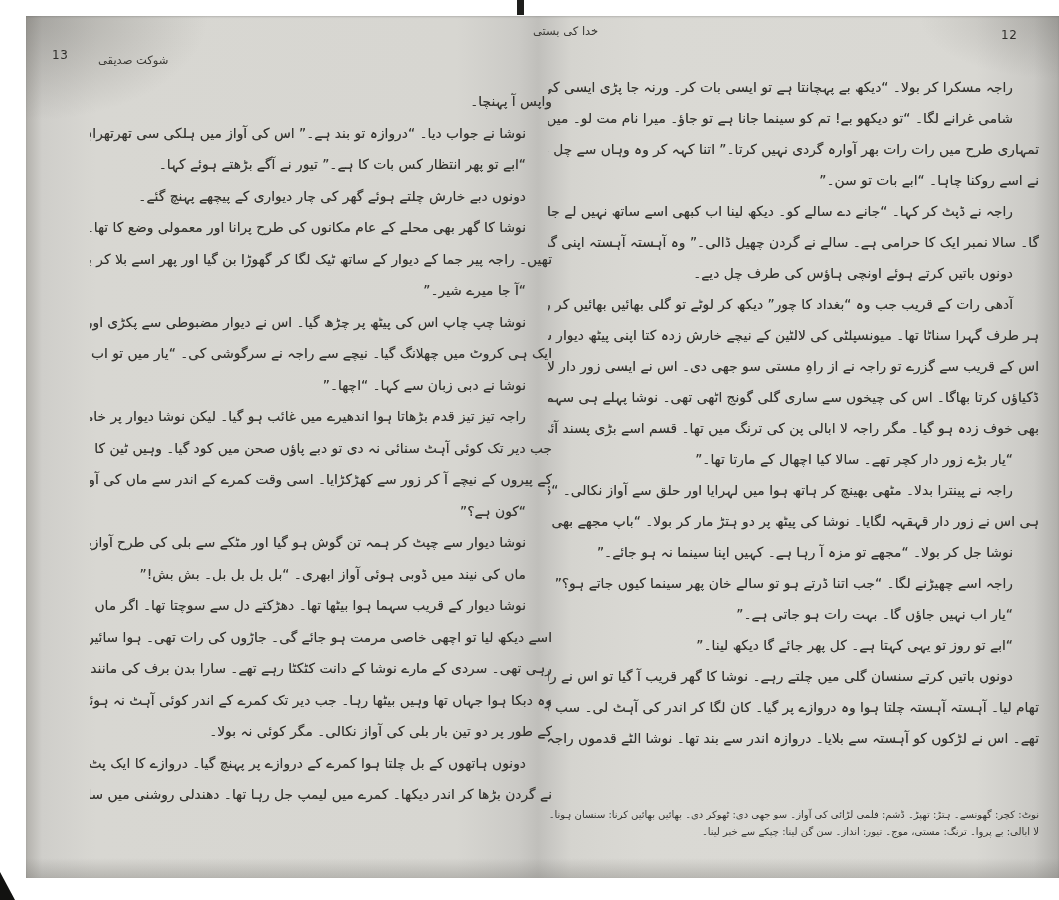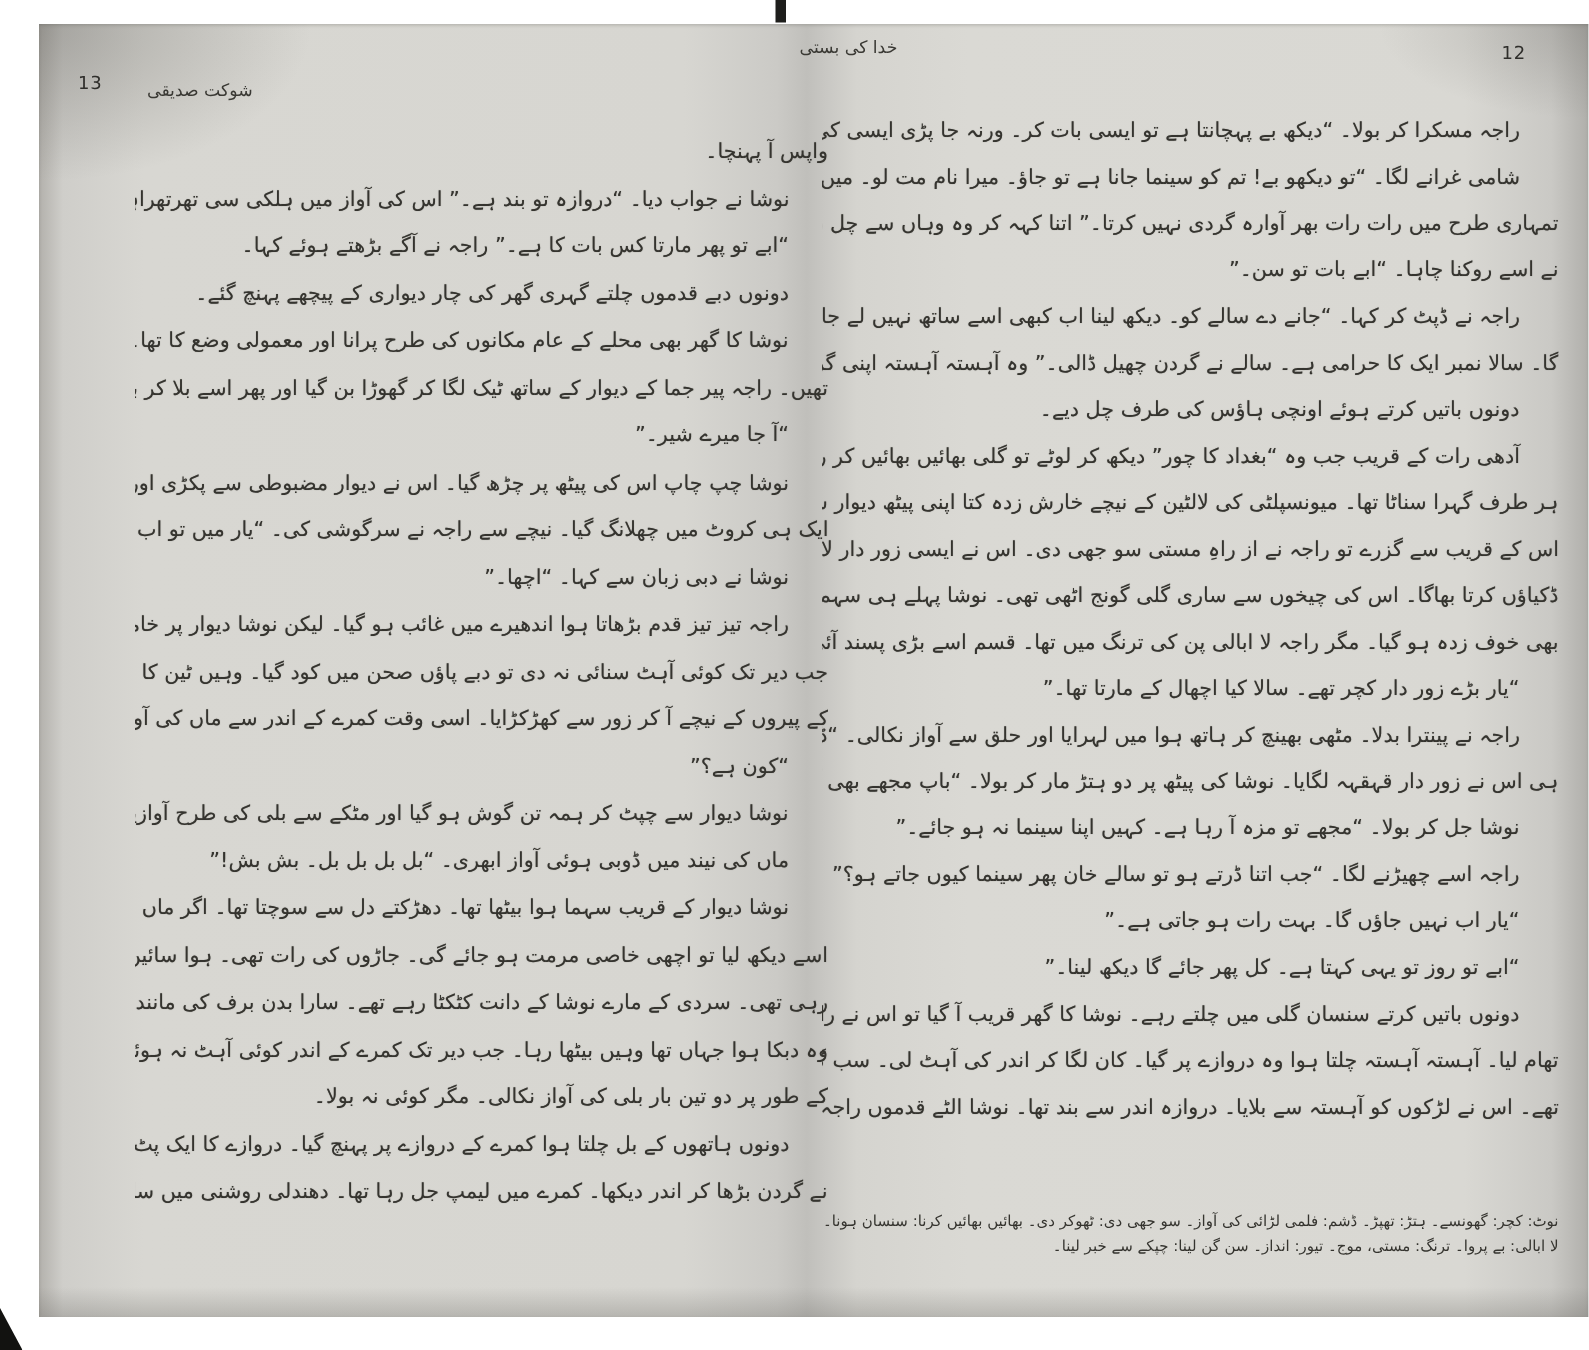--- a/index.html
+++ b/index.html
@@ -80,22 +80,22 @@
   <div class="spread"></div>
 
   <div class="binding-mark"></div>
   <div class="corner-bl"></div>
 
   <div class="page-number pn-left">13</div>
   <div class="running-header hdr-left urdu">شوکت صدیقی</div>
   <div class="body-text body-left urdu">
       <div class="line">واپس آ پہنچا۔</div>
       <div class="line indent">نوشا نے جواب دیا۔ “دروازہ تو بند ہے۔” اس کی آواز میں ہلکی سی تھرتھراہٹ تھی۔</div>
-      <div class="line indent">“ابے تو پھر مارتا کس بات کا ہے۔” راجہ نے آگے بڑھتے ہوئے کہا۔</div>
-      <div class="line indent">دونوں دبے قدموں چلتے گہری گھر کی چار دیواری کے پیچھے پہنچ گئے۔</div>
+      <div class="line indent">“ابے تو پھر انتظار کس بات کا ہے۔” تیور نے آگے بڑھتے ہوئے کہا۔</div>
+      <div class="line indent">دونوں دبے خارش چلتے ہوئے گھر کی چار دیواری کے پیچھے پہنچ گئے۔</div>
       <div class="line indent">نوشا کا گھر بھی محلے کے عام مکانوں کی طرح پرانا اور معمولی وضع کا تھا۔ دیواریں زیادہ اونچی نہ</div>
       <div class="line">تھیں۔ راجہ پیر جما کے دیوار کے ساتھ ٹیک لگا کر گھوڑا بن گیا اور پھر اسے بلا کر بولا۔</div>
       <div class="line indent">“آ جا میرے شیر۔”</div>
       <div class="line indent">نوشا چپ چاپ اس کی پیٹھ پر چڑھ گیا۔ اس نے دیوار مضبوطی سے پکڑی اور بندر کی طرح</div>
       <div class="line">ایک ہی کروٹ میں چھلانگ گیا۔ نیچے سے راجہ نے سرگوشی کی۔ “یار میں تو اب چلا۔”</div>
       <div class="line indent">نوشا نے دبی زبان سے کہا۔ “اچھا۔”</div>
       <div class="line indent">راجہ تیز تیز قدم بڑھاتا ہوا اندھیرے میں غائب ہو گیا۔ لیکن نوشا دیوار پر خاموش بیٹھا رہا۔</div>
       <div class="line">جب دیر تک کوئی آہٹ سنائی نہ دی تو دبے پاؤں صحن میں کود گیا۔ وہیں ٹین کا ایک ڈبہ پڑا تھا۔ جو اس</div>
       <div class="line">کے پیروں کے نیچے آ کر زور سے کھڑکڑایا۔ اسی وقت کمرے کے اندر سے ماں کی آواز ابھری۔</div>
       <div class="line indent">“کون ہے؟”</div>

